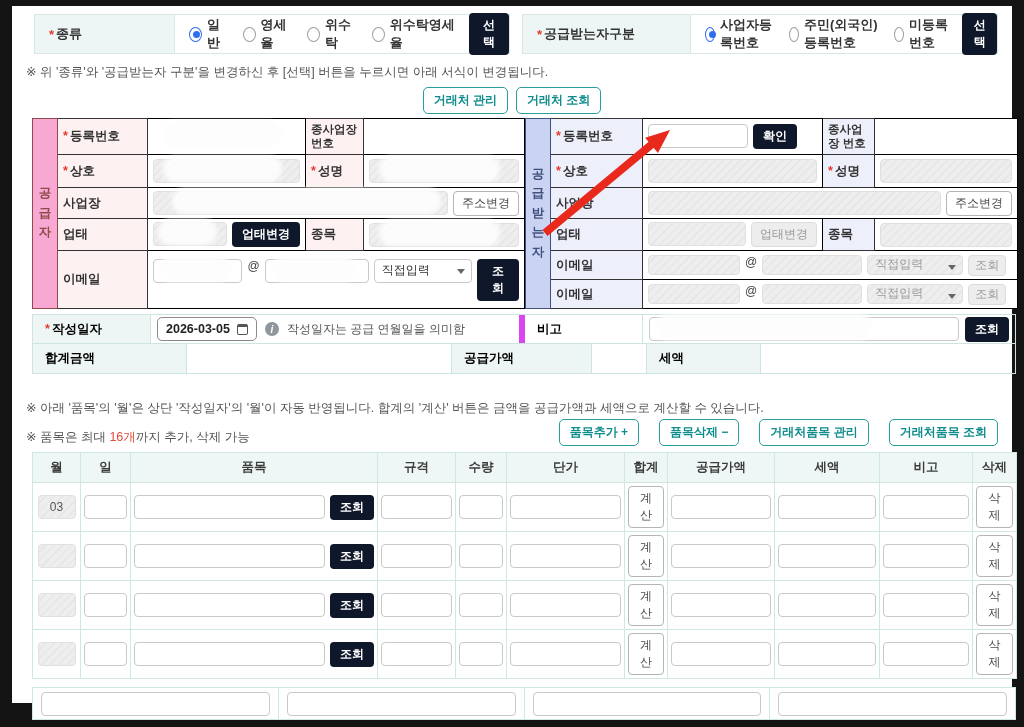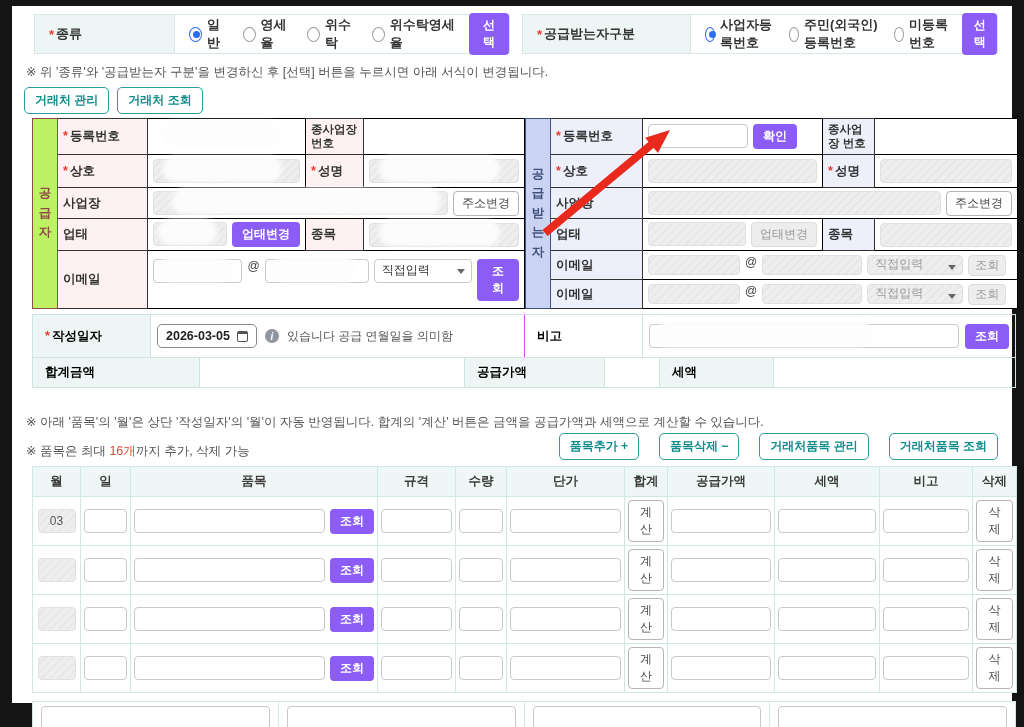--- a/index.html
+++ b/index.html
@@ -7,59 +7,59 @@
   body { font-family:"Liberation Sans","DejaVu Sans",sans-serif; background:#141414; }
   .frame { position:relative; width:1024px; height:727px; background:#141414; overflow:hidden; }
   .page { position:absolute; left:12px; top:6px; width:1000px; height:697px; background:#ffffff; padding:4px 12px; }
 
   
   .req::before { content:"*"; color:#e53a2e; margin-right:2px; font-weight:700; }
   .radio { display:inline-block; width:15px; height:15px; border-radius:50%; border:1px solid #9e9e9e; background:#fff; position:relative; vertical-align:-3px; }
   .radio.checked { border:1px solid #2f6df0; }
   .radio.checked::after { content:""; position:absolute; left:3px; top:3px; width:7px; height:7px; border-radius:50%; background:#2f6df0; }
   .rlabel { font-size:13px; font-weight:700; color:#333; margin:0 14px 0 5px; }
-  .btn-teal { display:inline-block; background:#8b5cf6; color:#fff; font-size:12px; font-weight:700; border:none; border-radius:4px; padding:4px 10px; cursor:pointer; }
+  .btn-teal { display:inline-block; background:#0f172a; color:#fff; font-size:12px; font-weight:700; border:none; border-radius:4px; padding:4px 10px; cursor:pointer; }
   .btn-teal-outline { display:inline-block; background:#fff; color:#0f8c8c; font-size:12px; font-weight:700; border:1px solid #2a9d9d; border-radius:5px; padding:4px 10px; cursor:pointer; }
   .btn-gray { display:inline-block; background:#fff; color:#4a4a4a; font-size:12px; border:1px solid #b5b5b5; border-radius:4px; padding:3px 8px; cursor:pointer; }
   .btn-disabled { display:inline-block; background:#ededed; color:#9a9a9a; font-size:12px; border:1px solid #dcdcdc; border-radius:4px; padding:3px 8px; }
   .inp { background:#fff; border:1px solid #c9c9c9; border-radius:4px; height:24px; font-size:12px; padding:0 5px; }
   .inp-dis { background:repeating-linear-gradient(135deg,#eeeeee 0 4px,#e7e7e7 4px 6px); border:1px solid #e0e0e0; border-radius:4px; height:24px; position:relative; }
   .redact { position:absolute; left:6%; top:-4px; width:82%; height:26px; background:#fdfdfd; border-radius:13px; filter:blur(2px); opacity:.95; }
   .sel { background:#fff; border:1px solid #c9c9c9; border-radius:4px; height:24px; font-size:12px; padding:0 18px 0 7px; position:relative; display:inline-flex; align-items:center; color:#333; }
   .sel::after { content:""; position:absolute; right:6px; top:9px; border-left:4px solid transparent; border-right:4px solid transparent; border-top:5px solid #666; }
   .sel.dis { background:repeating-linear-gradient(135deg,#eeeeee 0 4px,#e7e7e7 4px 6px); border-color:#e0e0e0; color:#999; }
 
   
   .toprow { display:flex; margin:4px 2px 0 10px; gap:12px; }
   .optbox { display:flex; border:1px solid #d9e8e6; height:40px; flex:1; }
   .optbox .lbl { background:#edf6f4; width:140px; display:flex; align-items:center; padding-left:14px; font-size:13px; font-weight:700; color:#333; border-right:1px solid #d9e8e6; }
   .optbox .opts { background:#fff; flex:1; display:flex; align-items:center; padding-left:14px; }
   .optbox.right .lbl { width:168px; }
   .notice { font-size:12.5px; color:#555; margin:10px 0 0 2px; }
-  .partner-btns { display:flex; justify-content:flex-start; gap:8px; margin:6px 0 4px 0; }
+  .partner-btns { display:flex; justify-content:center; gap:8px; margin:6px 0 4px 0; }
 
   
   .formwrap { display:flex; margin-left:8px; width:984px; }
   table.party { border-collapse:collapse; table-layout:fixed; }
   table.party td { border:1px solid; padding:2px 5px; font-size:12.5px; vertical-align:middle; }
   .sup td { border-color:#f2b6b6; }
   .rec td { border-color:#c3cbee; }
   .sup .lblc { background:#fdf1f1; font-weight:700; color:#333; }
   .rec .lblc { background:#edeffb; font-weight:700; color:#333; }
   .sidec { width:25px; text-align:center; font-weight:700; font-size:13px; line-height:1.55; word-break:break-all; }
-  .sup .sidec { background:#bef264; color:#8f4a4a;margin-left:28px; }
+  .sup .sidec { background:#f9a8d4; color:#8f4a4a;margin-left:28px; }
   .rec .sidec { background:#cbd3f2; color:#41517e;margin-top:8px; }
   .fcell { background:#fff; }
   .flex { display:flex; align-items:flex-start; gap:5px; }
 
   
-  .daterow { display:flex; margin:5px 0 0 8px; width:984px; height:44px; border:1px solid #cde4e1; }
+  .daterow { display:flex; margin:5px 0 0 8px; width:984px; height:30px; border:1px solid #cde4e1; }
   .daterow > div { display:flex; align-items:center; font-size:12.5px; }
   .dr-lbl { width:118px; background:#edf6f4; font-weight:700; padding-left:12px; border-right:1px solid #cde4e1; }
-  .dr-zone { width:374px; padding-left:6px; gap:8px; border-right:1px solid #d946ef; }
+  .dr-zone { width:374px; padding-left:6px; gap:8px; border-right:6px solid #d946ef; }
   .dr-remark { width:118px; padding-left:12px; font-weight:700; border-right:1px solid #cde4e1; }
   .dr-inpzone { flex:1; padding:0 6px; gap:6px; }
   .dateinp { display:inline-flex; align-items:center; gap:7px; border:1px solid #8a8a8a; border-radius:5px; height:24px; padding:0 8px; font-size:12.5px; font-weight:700; color:#222; }
   .calicon { display:inline-block; width:11px; height:11px; border:1.5px solid #555; border-top:3.5px solid #555; border-radius:2px; }
   .iicon { display:inline-flex; width:14px; height:14px; border-radius:50%; background:#8f969e; color:#fff; font-size:10px; font-weight:700; align-items:center; justify-content:center; font-style:italic; }
   .note { color:#555; font-size:12px; }
   .totrow { display:flex; margin:0 0 0 8px; width:984px; height:30px; border:1px solid #cde4e1; border-top:none; }
   .totrow > div { display:flex; align-items:center; font-size:12.5px; border-right:1px solid #cde4e1; }
   .totrow > div:last-child { border-right:none; }
   .tl { background:#edf6f4; font-weight:700; padding-left:12px; }
@@ -295,33 +295,33 @@
   </div>
 
   <div class="daterow">
     <div class="dr-lbl req">작성일자</div>
     <div class="dr-zone">
       <span class="dateinp">
         <span>2026-03-05</span>
         <span class="calicon"></span>
       </span>
       <span class="iicon">i</span>
-      <span class="note">있습니다 공급 연월일을 의미함</span>
+      <span class="note">작성일자는 공급 연월일을 의미함</span>
     </div>
     <div class="dr-remark">비고</div>
     <div class="dr-inpzone">
       <div class="inp" style="flex:1;position:relative">
             <div class="redact" style="width:70%;left:2%"></div>
           </div>
       <button class="btn-teal">조회</button>
     </div>
   </div>
 
   <div class="totrow">
-    <div class="tl" style="width:167px">합계금액</div>
+    <div class="tl" style="width:154px">합계금액</div>
     <div style="width:265px"></div>
     <div class="tl" style="width:140px">공급가액</div>
     <div style="width:55px"></div>
     <div class="tl" style="width:114px">세액</div>
     <div style="flex:1"></div>
   </div>
 
   <div class="notice" style="margin-top:26px">※ 아래 '품목'의 '월'은 상단 '작성일자'의 '월'이 자동 반영됩니다. 합계의 '계산' 버튼은 금액을 공급가액과 세액으로 계산할 수 있습니다.</div>
   <div class="notice2wrap">
     <div class="notice" style="margin-top:0"><span>※ 품목은 최대 </span><span class="red">16개</span><span>까지 추가, 삭제 가능</span></div>

